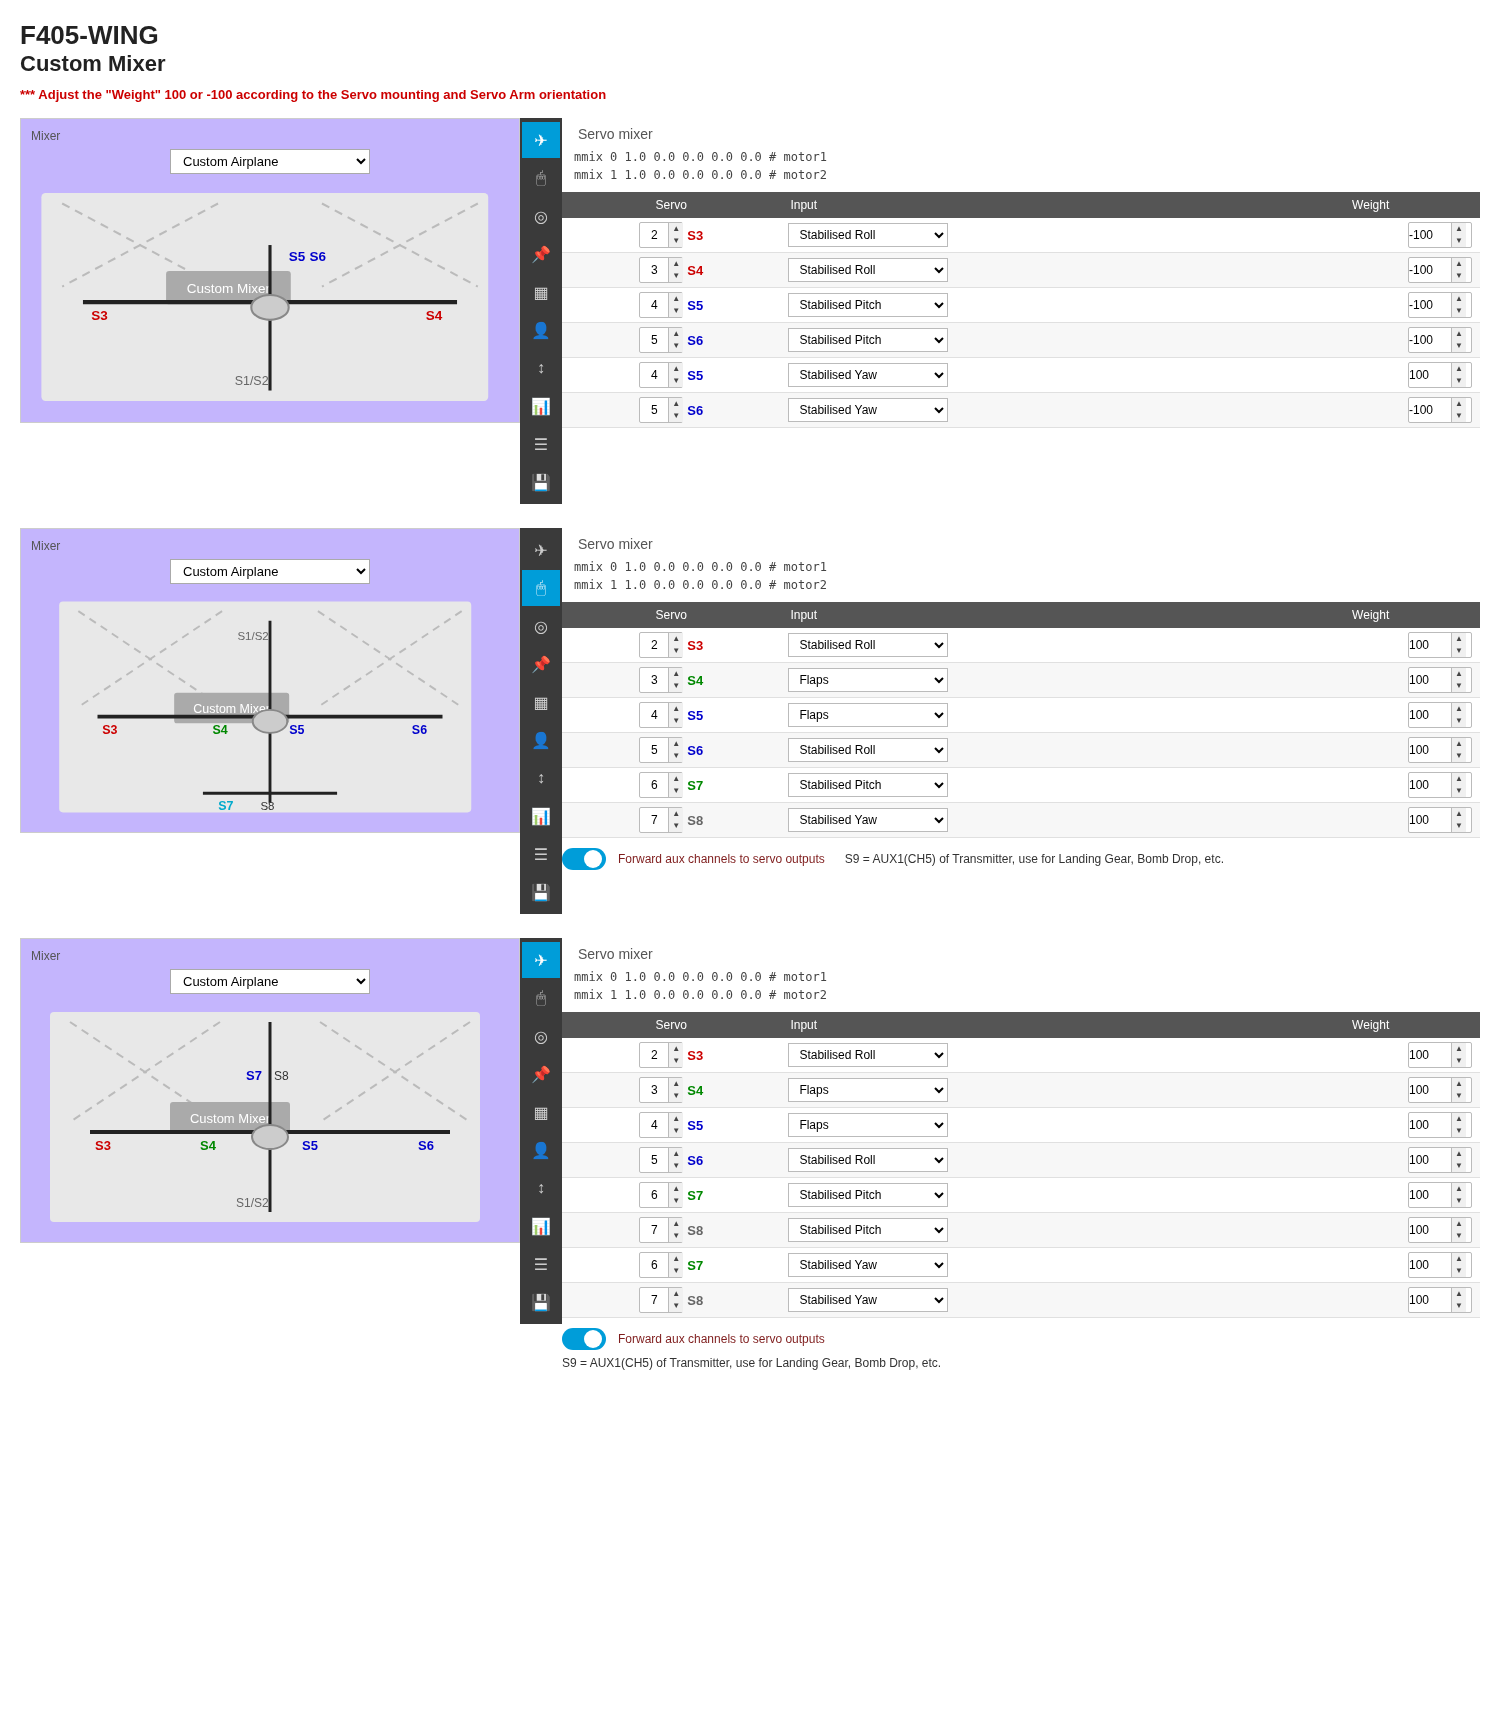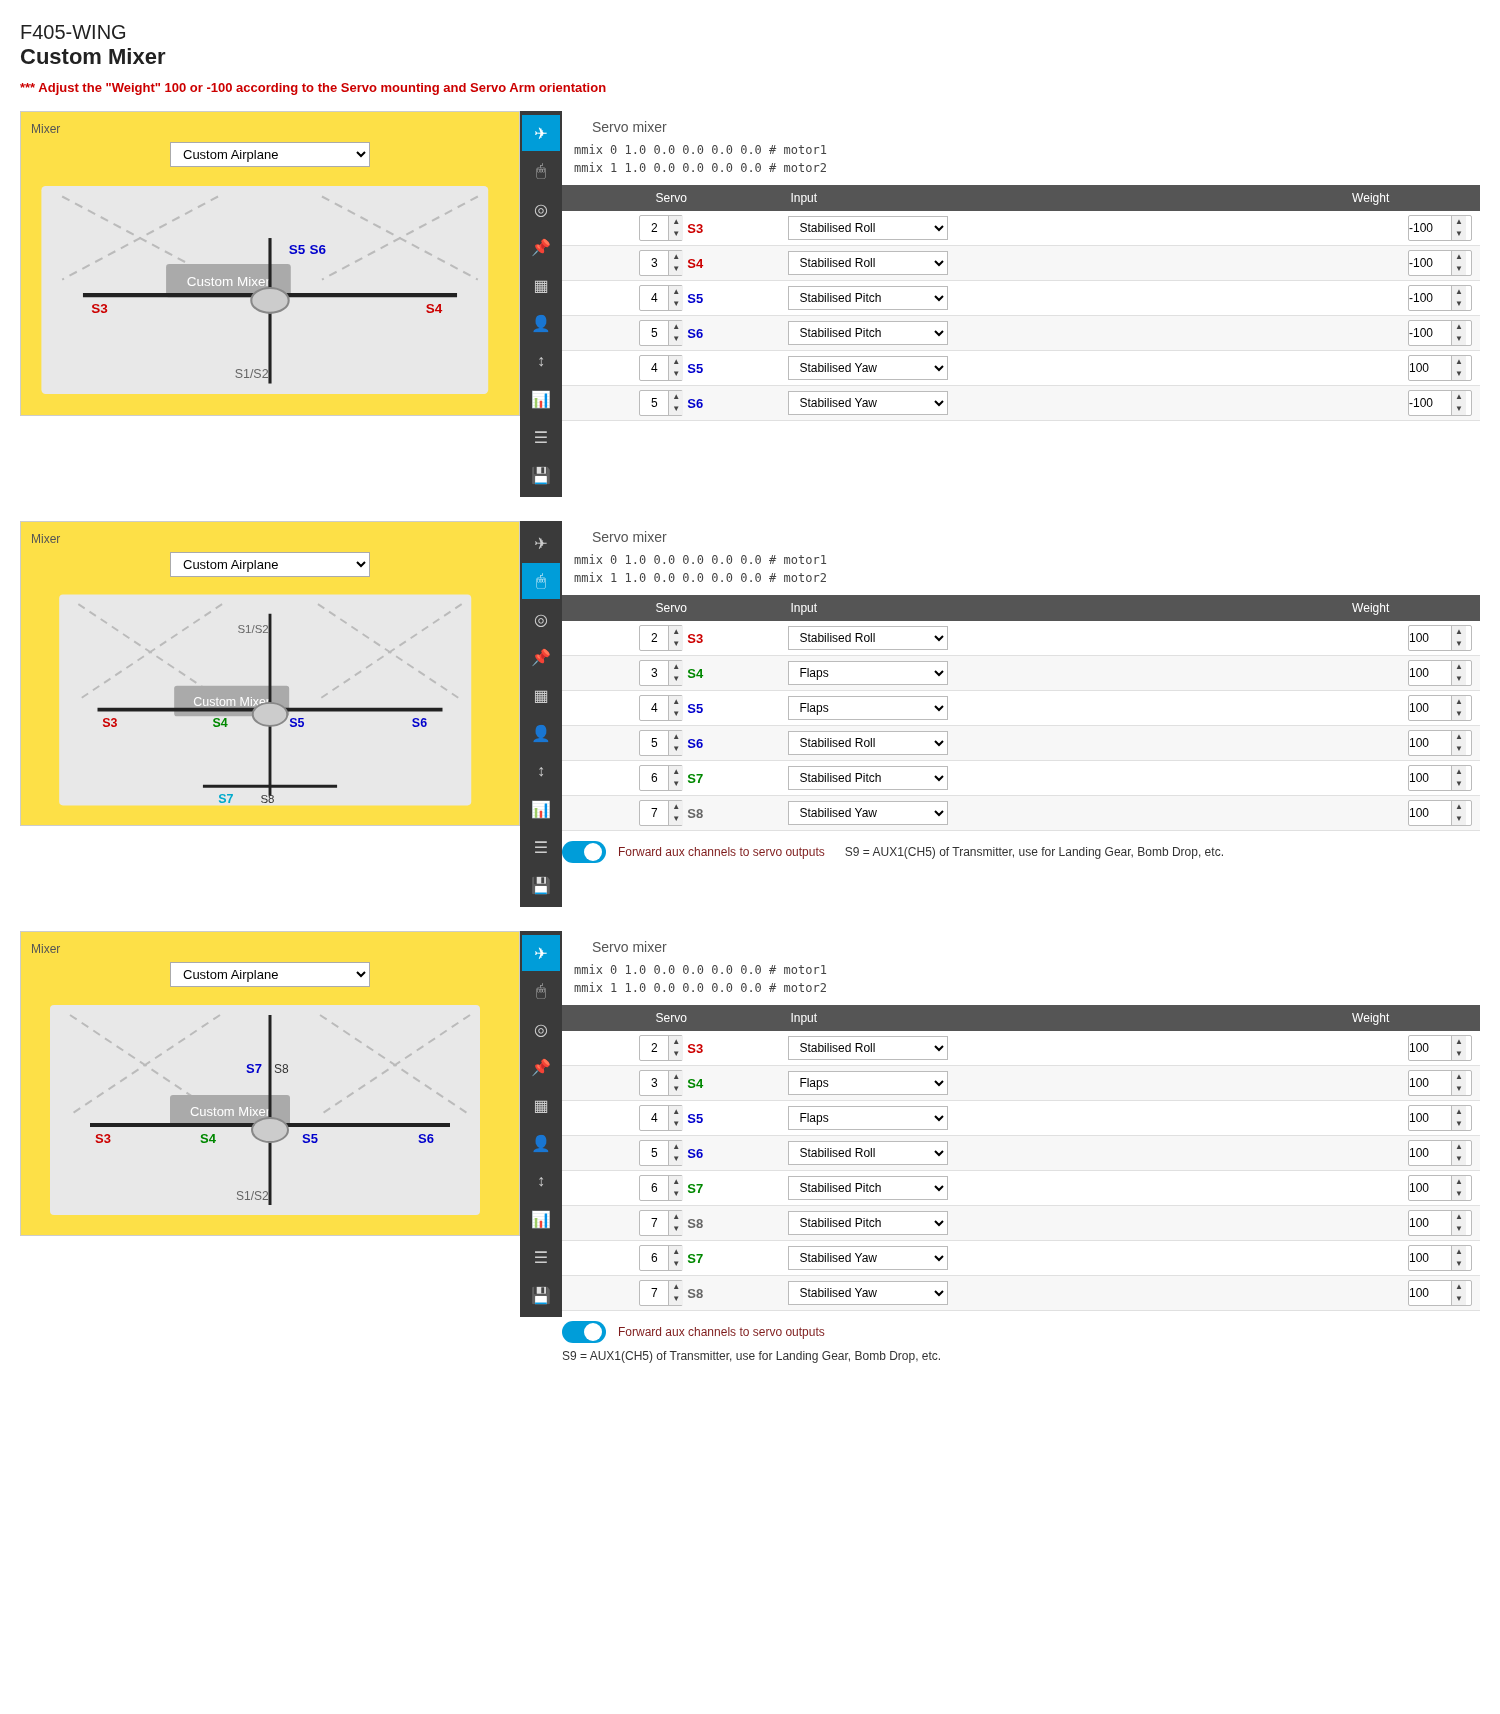--- a/index.html
+++ b/index.html
@@ -4,37 +4,37 @@
   <style>
     * { box-sizing: border-box; margin: 0; padding: 0; }
     body {
       font-family: Arial, sans-serif;
       font-size: 13px;
       background: #fff;
       color: #222;
       padding: 20px;
       width: 1500px;
     }
-    h1 { font-size: 20px; font-weight: normal; line-height: 1.2; }
+    h1 { font-size: 26px; font-weight: bold; line-height: 1.2; }
     h2 { font-size: 22px; font-weight: bold; }
     .warning {
       color: #cc0000;
       font-weight: bold;
       font-size: 13px;
       margin: 10px 0 16px 0;
     }
     .section-block {
       display: flex;
       flex-direction: row;
       margin-bottom: 24px;
       align-items: flex-start;
     }
     
     .mixer-panel {
-      background: #fde047;
+      background: #c4b5fd;
       border: 1px solid #ccc;
       width: 500px;
       min-width: 500px;
       padding: 10px;
       position: relative;
     }
     .mixer-label {
       font-size: 12px;
       color: #555;
       margin-bottom: 6px;
@@ -87,21 +87,21 @@
     }
     
     .servo-panel {
       flex: 1;
       padding: 0 0 0 0;
       background: #fff;
     }
     .servo-mixer-title {
       font-size: 14px;
       color: #555;
-      padding: 8px 12px 4px 30px;
+      padding: 8px 12px 4px 16px;
     }
     .mmix-lines {
       font-family: monospace;
       font-size: 12px;
       color: #444;
       padding: 2px 12px;
       line-height: 1.5;
     }
     .servo-table {
       width: 100%;

